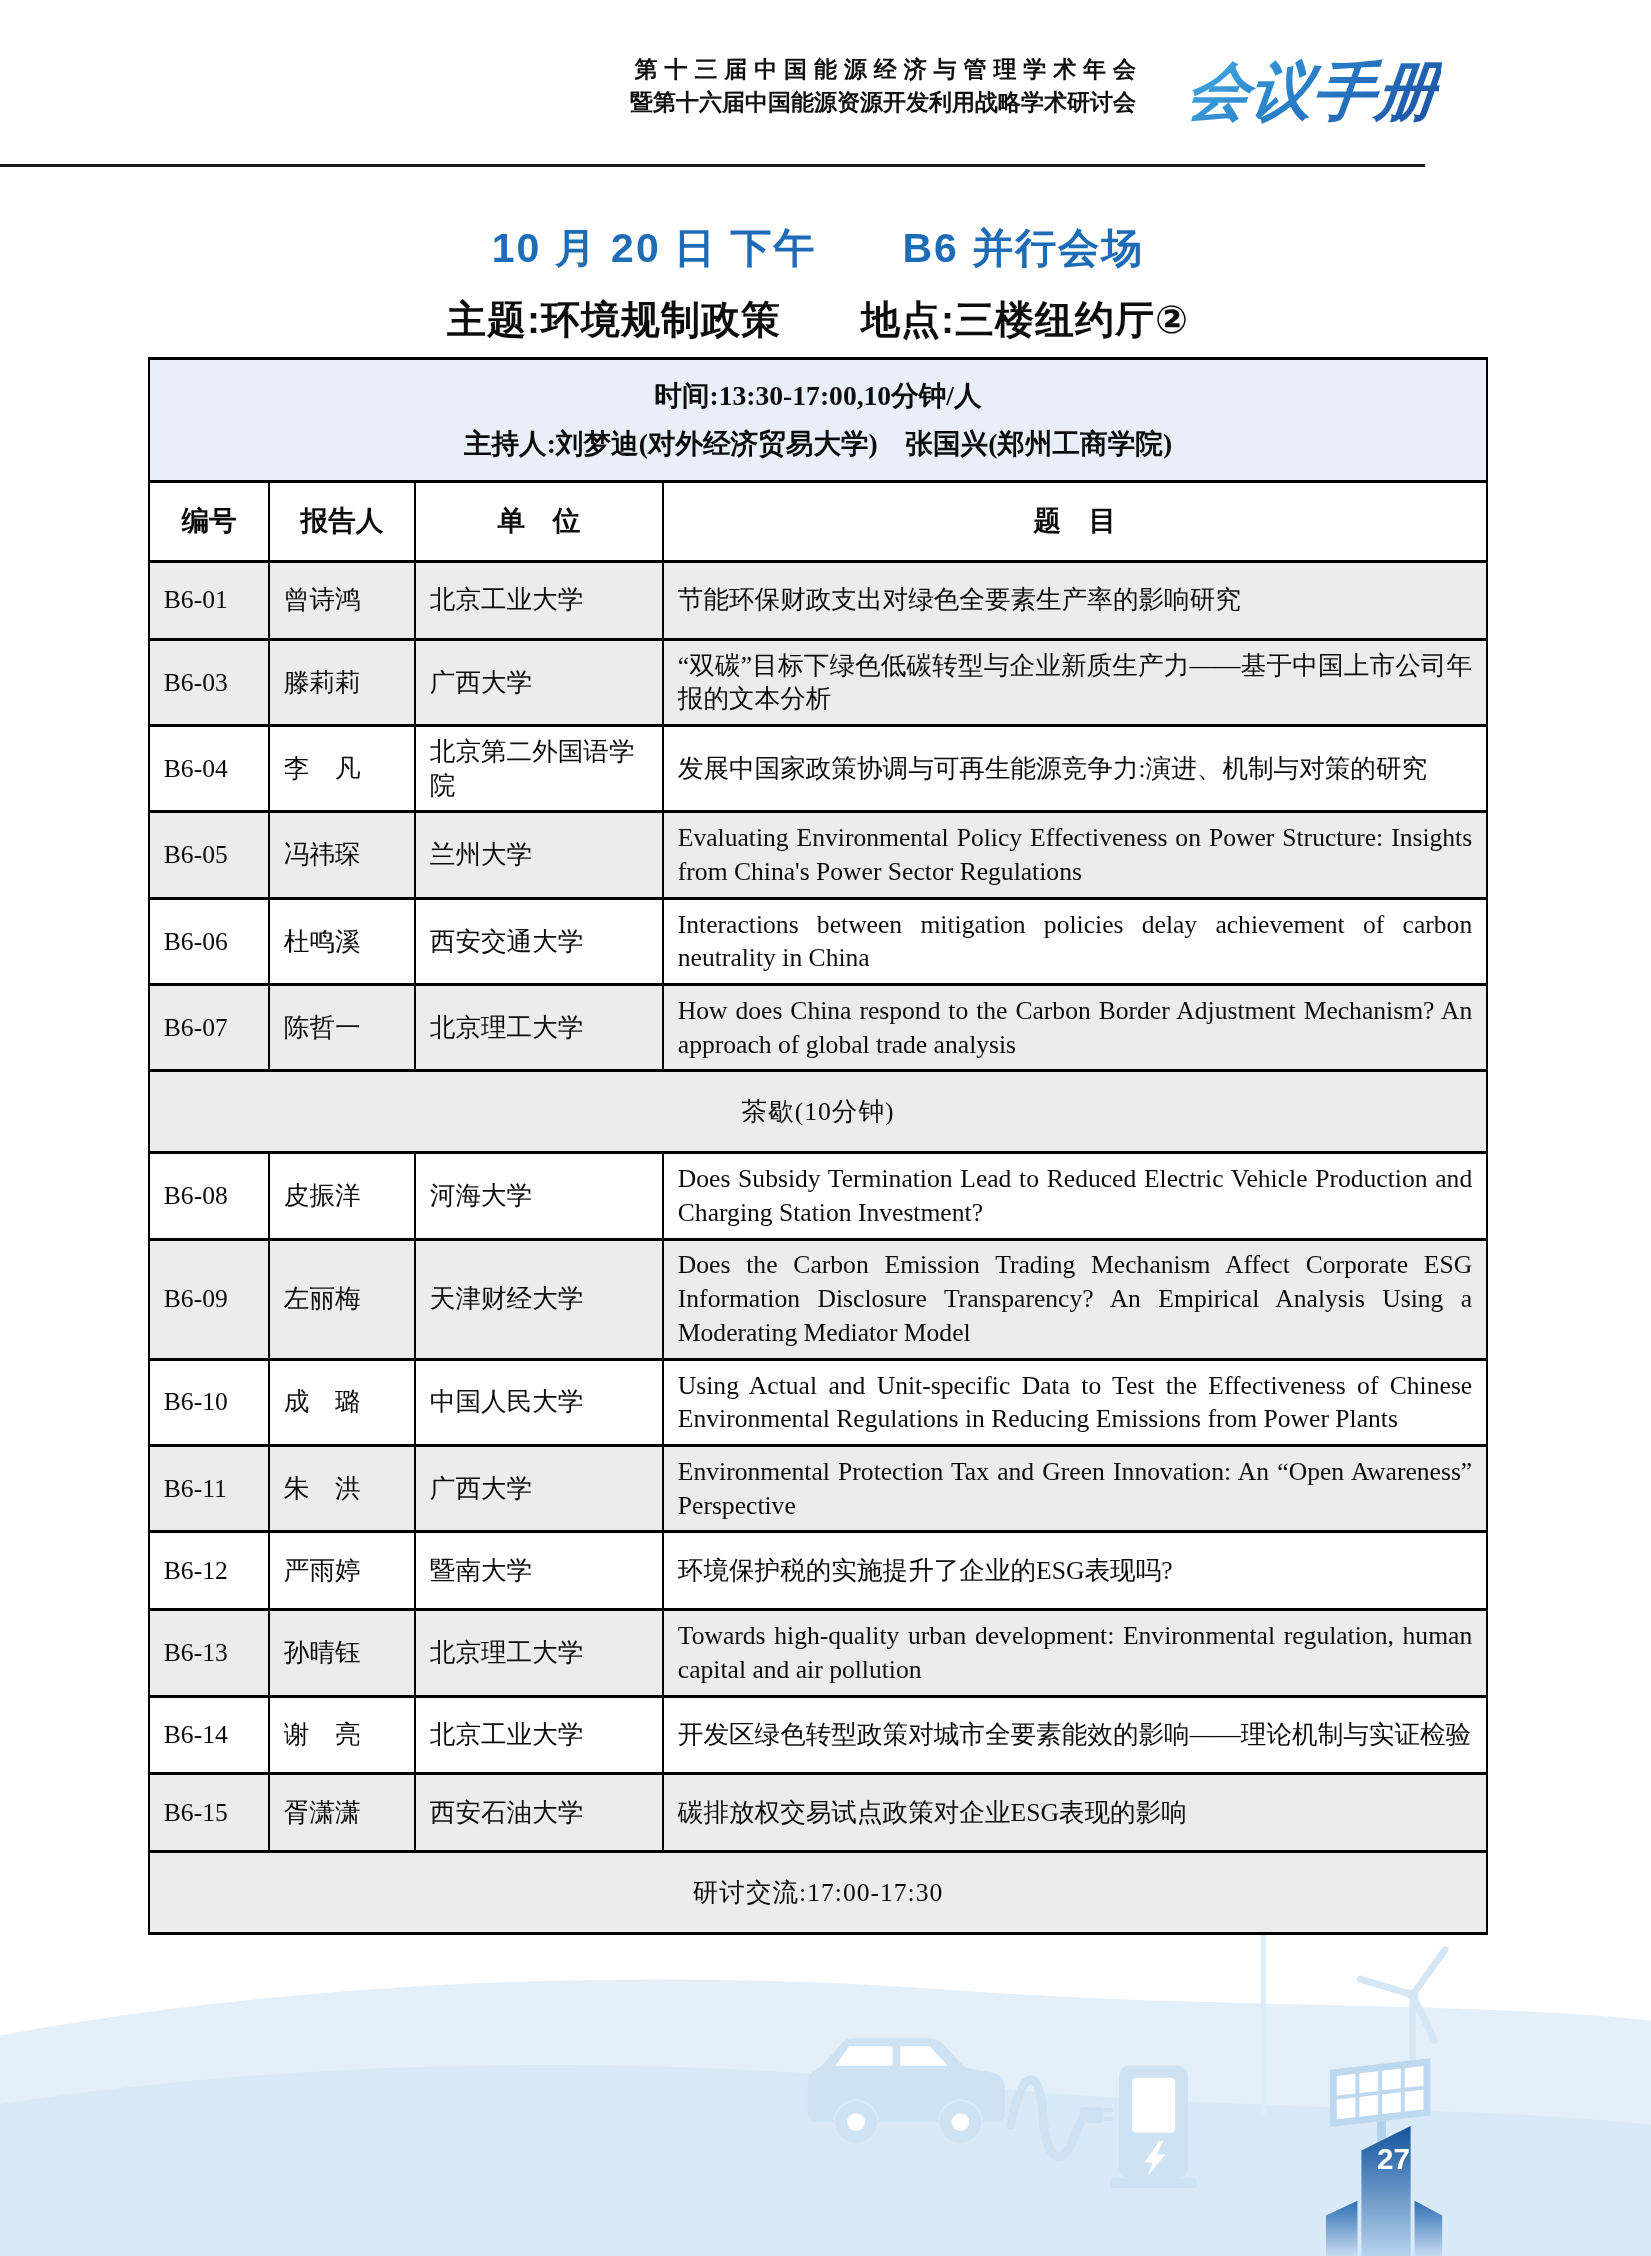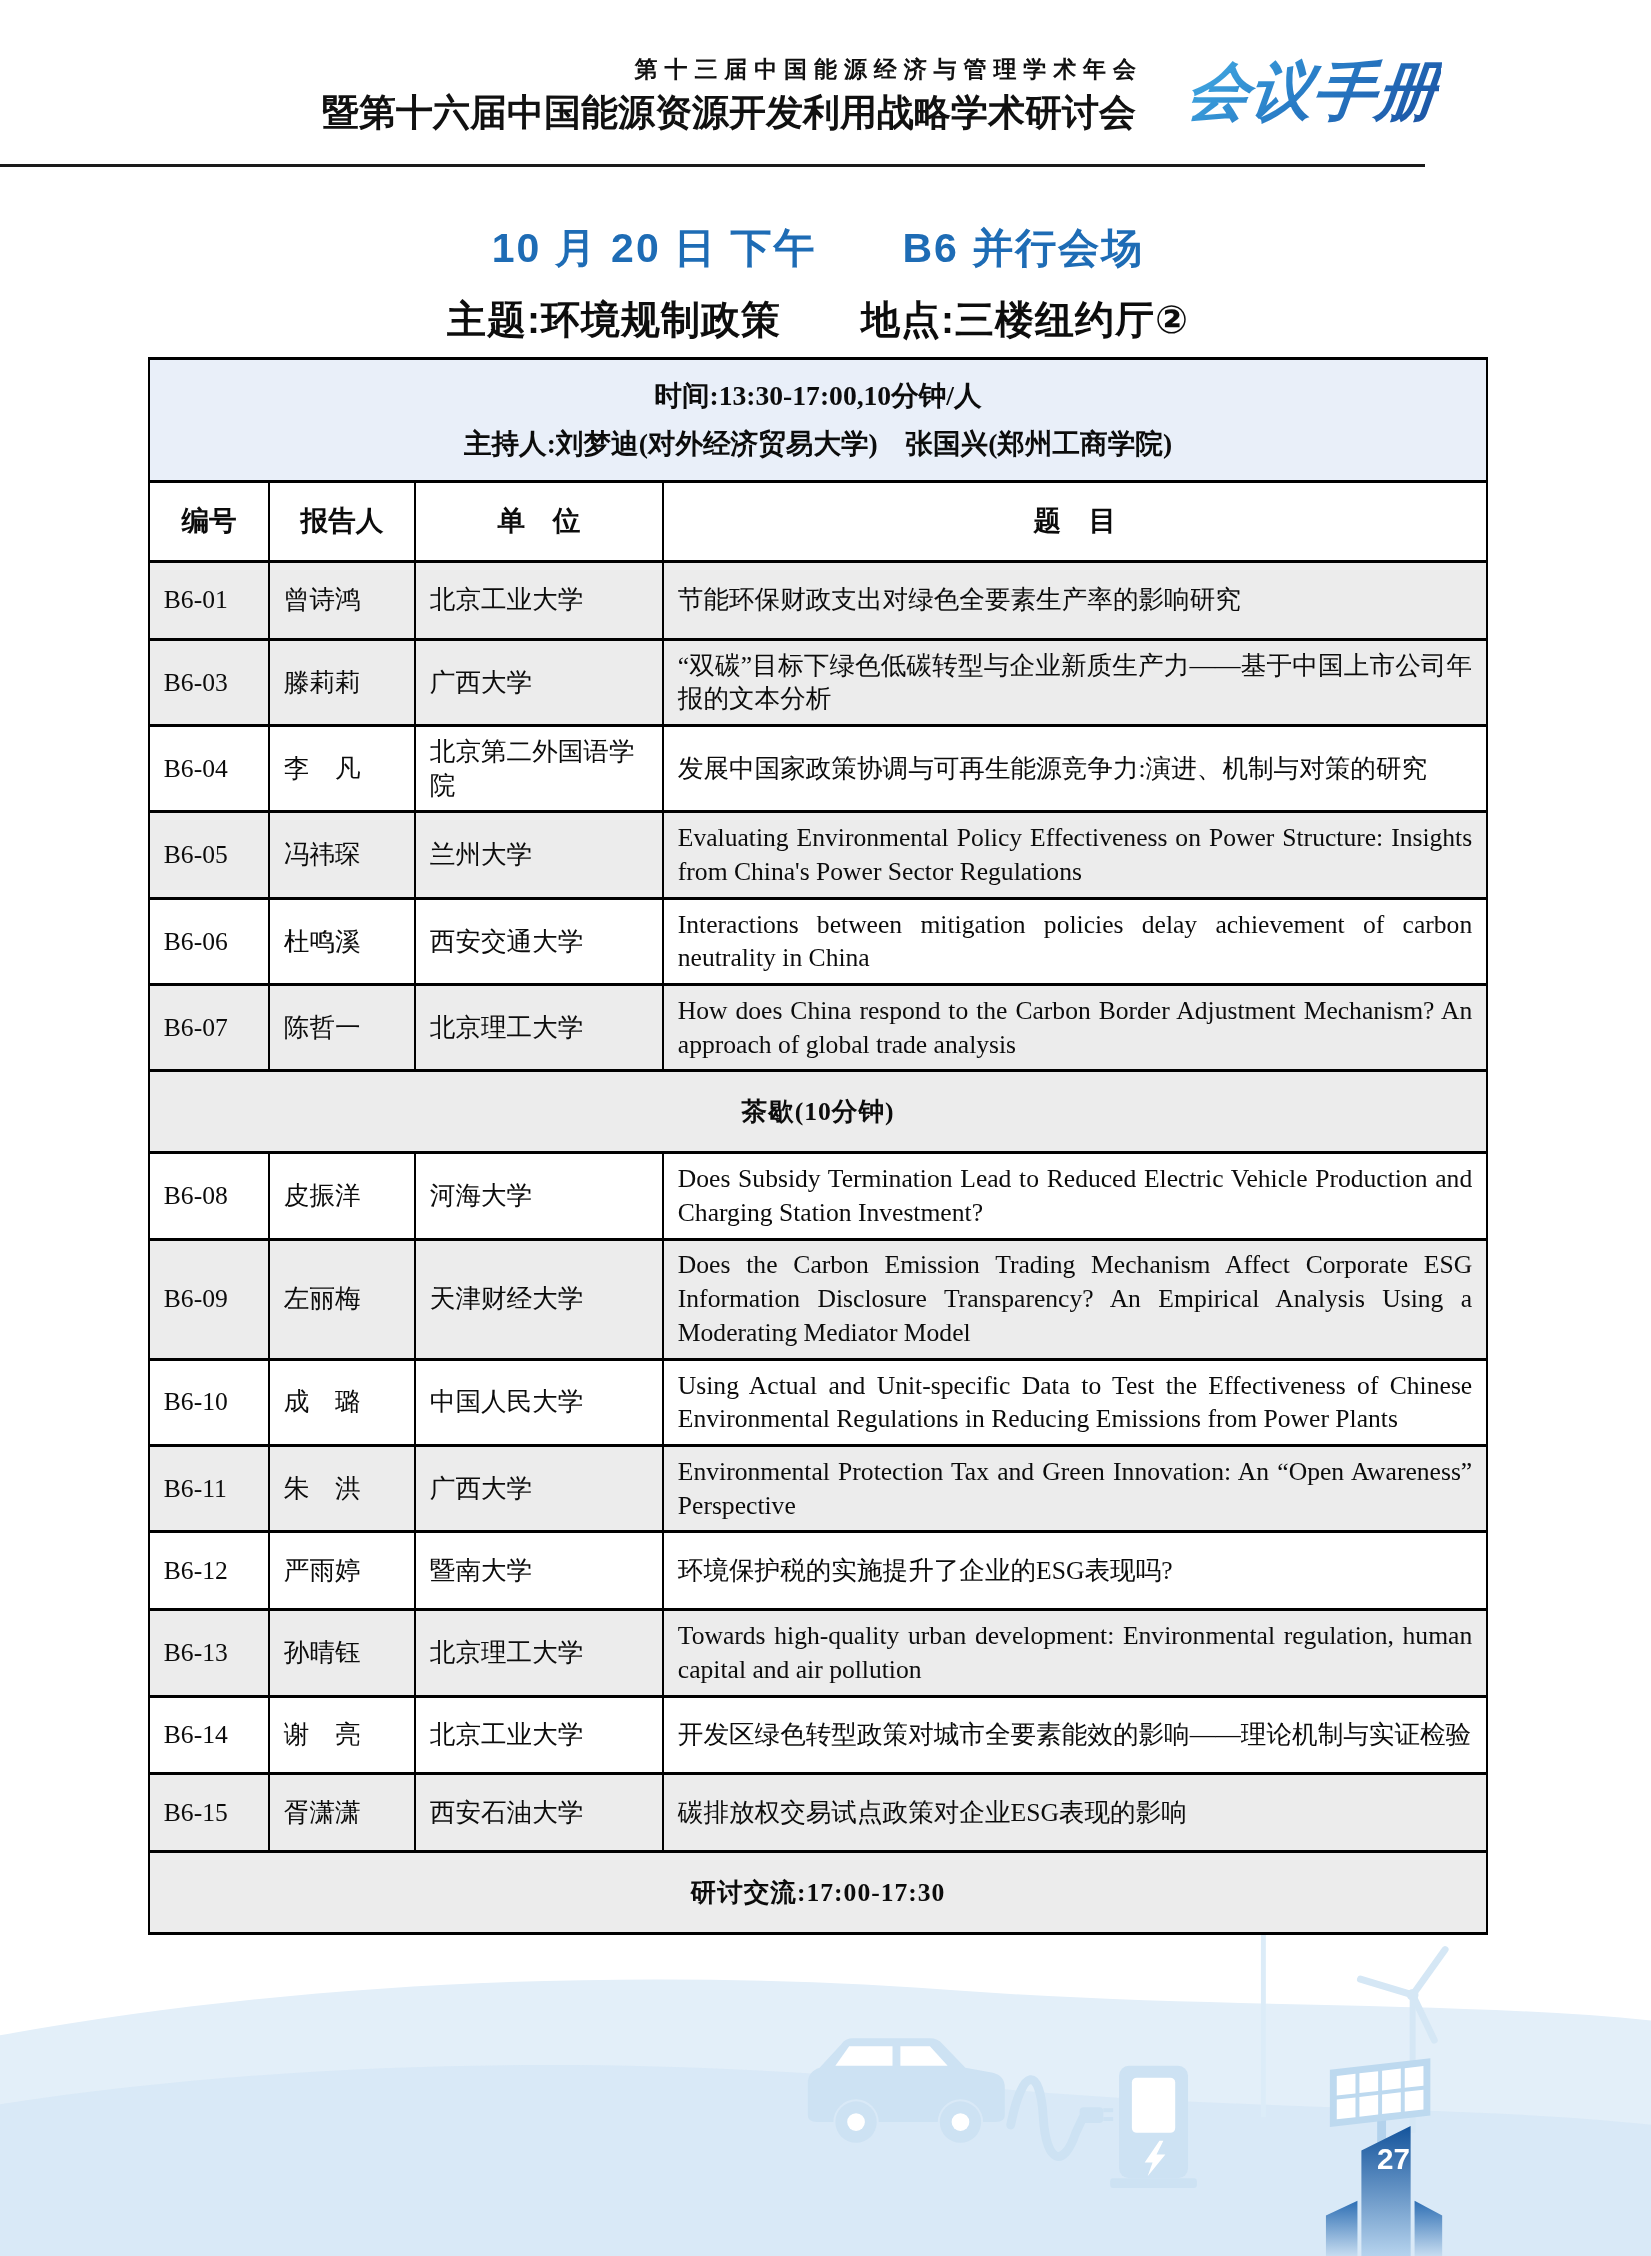--- a/index.html
+++ b/index.html
@@ -11,21 +11,21 @@
     font-family:"Liberation Serif","DejaVu Serif",serif;
   }
   
   .masthead{
     position:absolute;top:53px;right:516px;
     text-align:right;
     font-family:"Liberation Sans","DejaVu Sans",sans-serif;
     font-weight:bold;color:#111;
   }
   .masthead .l1{font-size:23px;letter-spacing:6.9px;margin-right:-6.9px;line-height:1.45;}
-  .masthead .l2{font-size:37px;letter-spacing:0;line-height:1.45;}
+  .masthead .l2{font-size:23px;letter-spacing:0;line-height:1.45;}
   .logo{
     position:absolute;top:49px;left:1187px;
     font-family:"Liberation Sans","DejaVu Sans",sans-serif;
     font-size:63px;font-weight:800;font-style:italic;
     transform:skewX(-6deg);
     background:linear-gradient(135deg,#45b0e6 0%,#2a7fc8 45%,#1a4fa0 100%);
     -webkit-background-clip:text;background-clip:text;
     -webkit-text-fill-color:transparent;color:#1d6fc0;
     white-space:nowrap;
   }
@@ -66,21 +66,21 @@
   }
   tr.colhead th{
     background:#ffffff;text-align:center;font-weight:bold;
     font-size:27.6px;height:61px;
   }
   td.c-id,td.c-name,td.c-org{text-align:left;height:59px;}
   td.c-title{text-align:justify;text-justify:inter-word;height:59px;}
   tr.shaded td{background:#ececec;}
   tr.plain td{background:#ffffff;}
   td.span-row{
-    text-align:center;font-weight:bold;font-size:27.6px;
+    text-align:center;font-weight:normal;font-size:27.6px;
     height:63px;letter-spacing:1px;
   }
   
   .decor{position:absolute;left:0;bottom:0;width:1652px;height:335px;z-index:1;}
   .page-number{
     position:absolute;left:1361px;top:2142px;width:49px;
     text-align:right;color:#ffffff;
     font-family:"Liberation Sans","DejaVu Sans",sans-serif;
     font-size:29.6px;font-weight:bold;z-index:3;
   }

